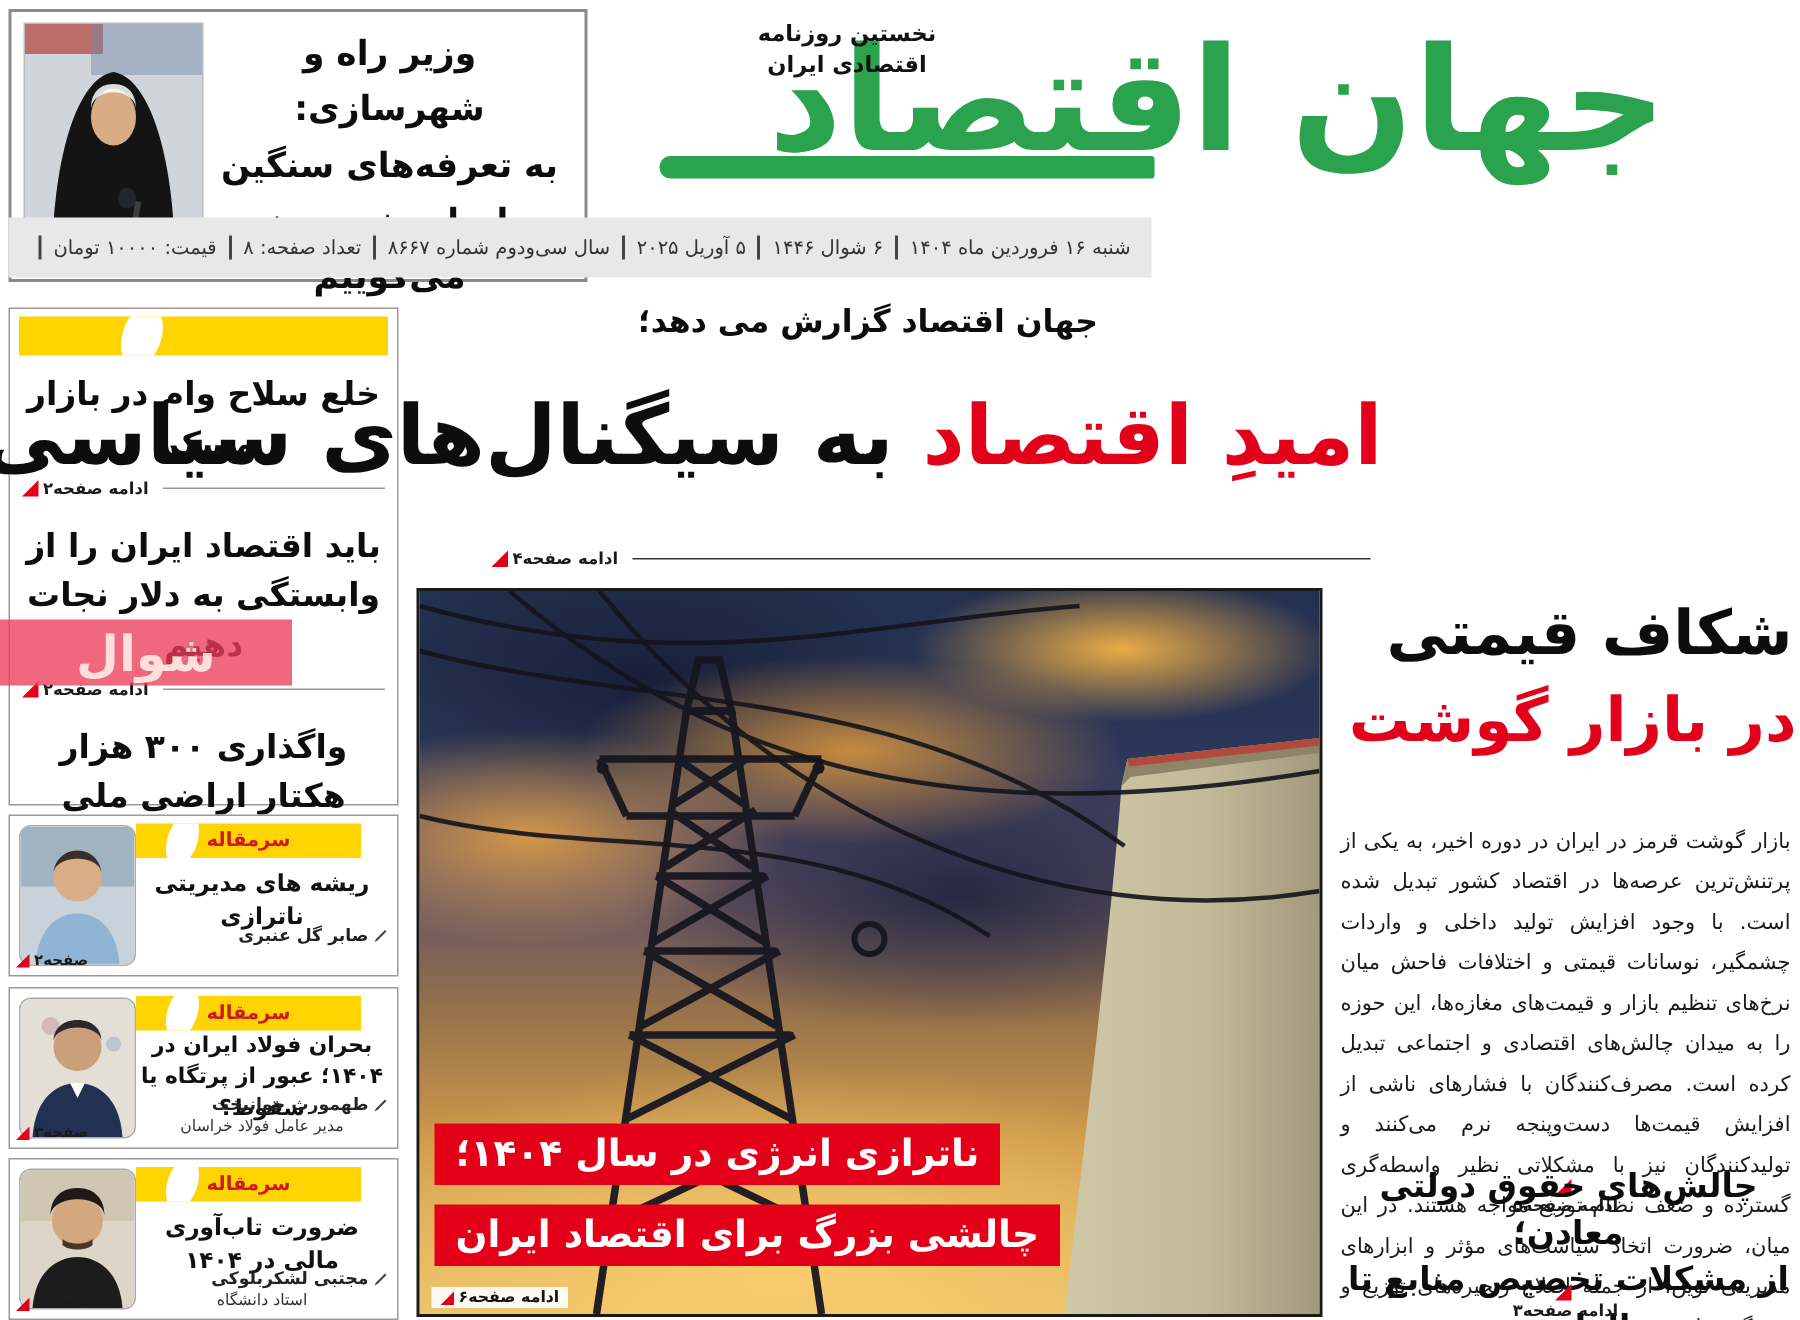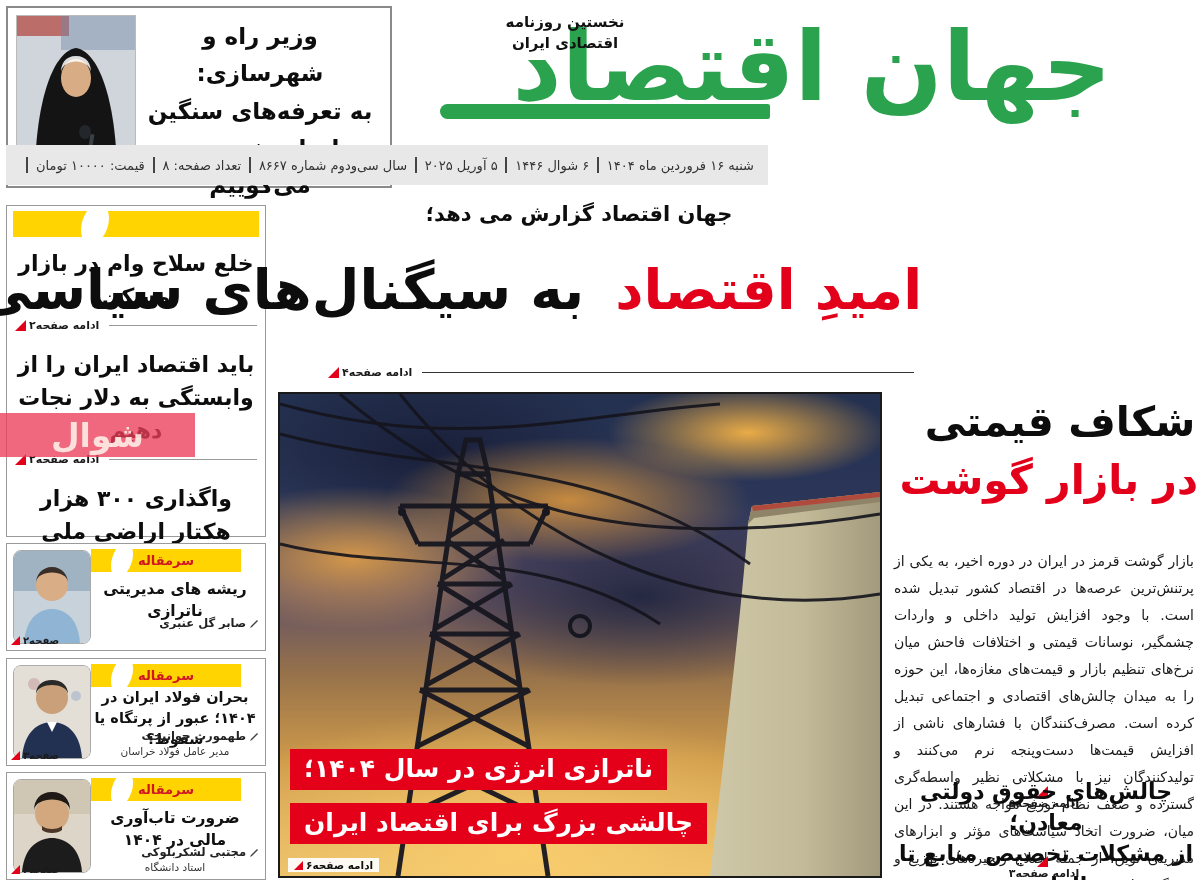--- a/index.html
+++ b/index.html
@@ -48,21 +48,21 @@
   .ed-author { position:absolute; right:6px; width:168px; text-align:right; font-size:11.5px; font-weight:bold; color:#222; }
   .ed-role { position:absolute; right:6px; width:168px; text-align:center; font-size:10.5px; color:#333; }
   .ed-page { position:absolute; left:4px; bottom:4px; display:flex; direction:ltr; align-items:center; }
   .ed-page .tri { border-bottom-width:9px; border-left-width:9px; }
   .ed-page span { font-size:10px; font-weight:bold; color:#1a1a1a; direction:rtl;margin-top:28px; }
   .pen-icon { display:inline-block; vertical-align:-2px; margin-left:3px; }
 
   
   #lead-kicker { right:320px; top:202px; width:602px; text-align:center; font-size:21px; font-weight:bold; color:#0d0d0d; }
   #lead-headline { right:278px; top:238px; width:640px; text-align:center; font-size:55px; font-weight:bold; white-space:nowrap; line-height:1.9; }
-  #lead-headline .red { color:#e2001a;margin-left:12px; }
+  #lead-headline .red { color:#e2001a; }
   #lead-headline .blk { color:#0d0d0d; }
   #lead-continue { right:278px; top:364px; width:602px; }
 
   
   #main-photo { left:278px; top:392px; width:604px; height:486px; border:2px solid #1a1a1a; overflow:hidden;
      background:
        radial-gradient(ellipse 200px 70px at 78% 8%, rgba(244,178,70,.95), rgba(244,178,70,0) 70%),
        radial-gradient(ellipse 260px 90px at 48% 22%, rgba(238,160,58,.8), rgba(238,160,58,0) 70%),
        radial-gradient(ellipse 240px 100px at 12% 34%, rgba(235,165,70,.85), rgba(235,165,70,0) 72%),
        radial-gradient(ellipse 300px 120px at 60% 42%, rgba(30,36,62,.9), rgba(30,36,62,0) 75%),

